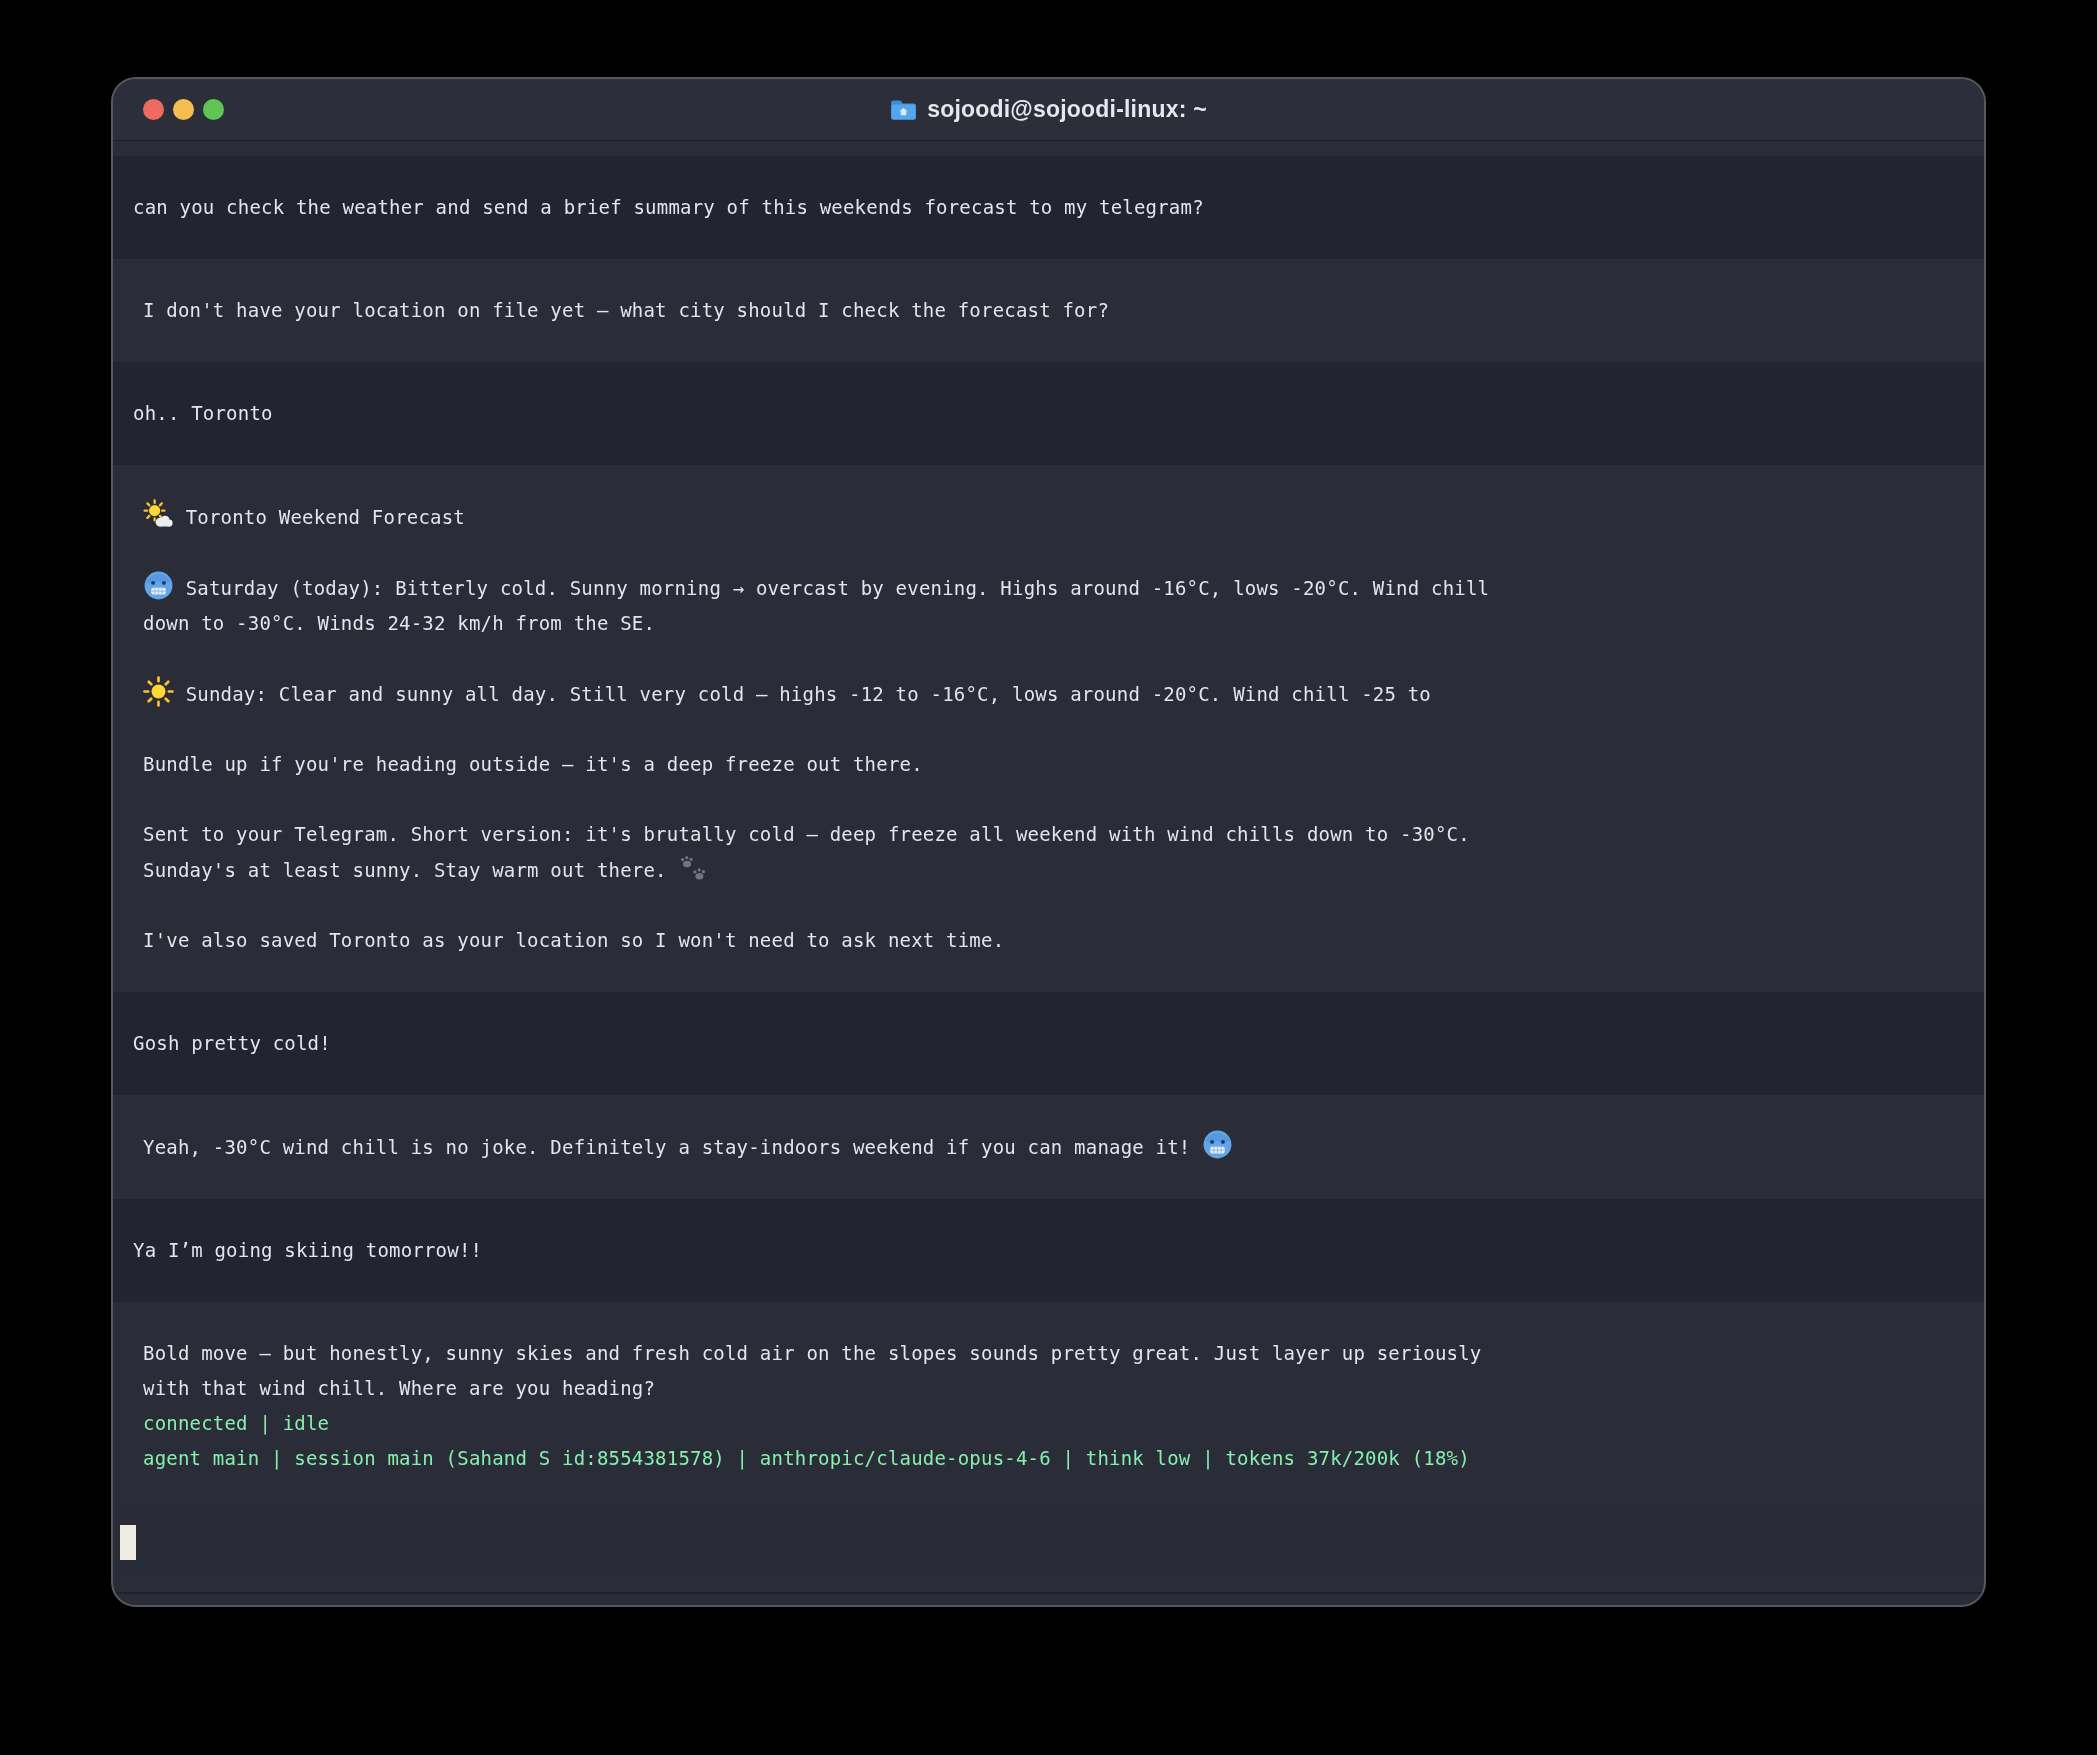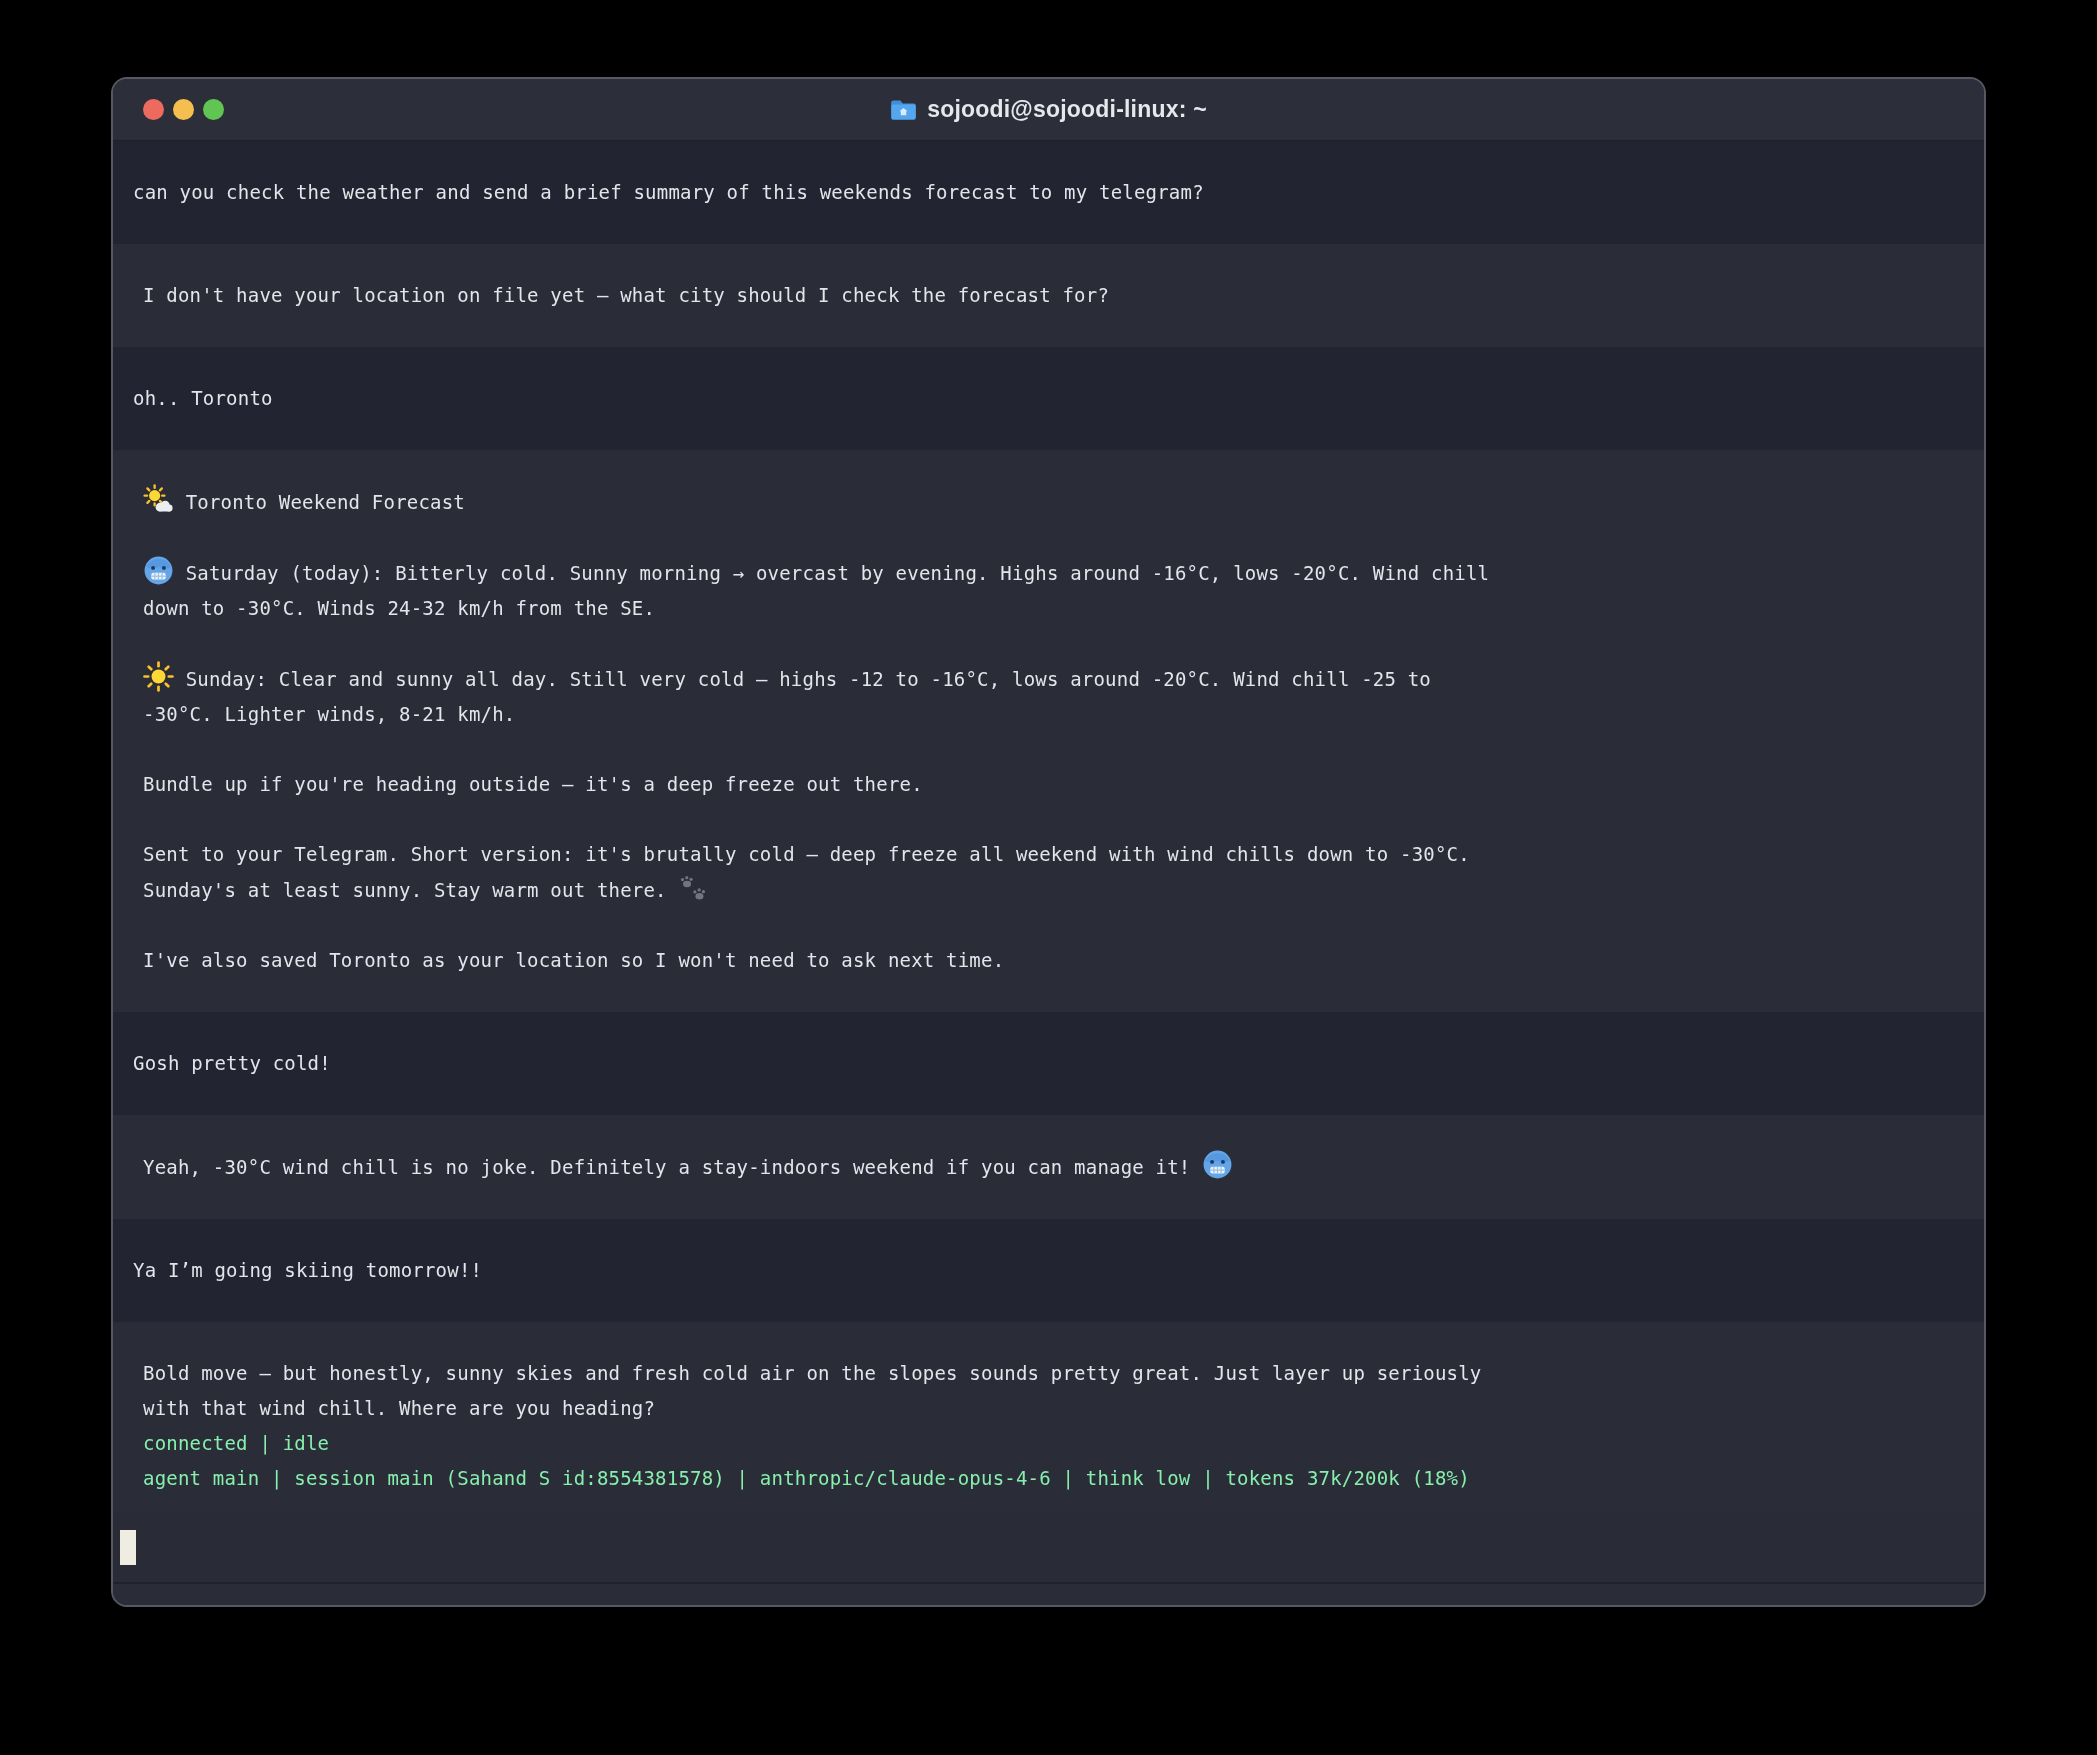--- a/index.html
+++ b/index.html
@@ -12,24 +12,25 @@
     background: #000;
     overflow: hidden;
   }
 
   .terminal-window {
     position: absolute;
     left: 111px; top: 77px;
     width: 1875px; height: 1530px;
     background: #2a2c38;
     border: 2px solid #565962;
-    border-radius: 16px;
+    border-radius: 25px;
     overflow: hidden;
     display: flex;
     flex-direction: column;
+    gap: 15px;
   }
 
   
   .title-bar {
     position: relative;
     height: 62px;
     flex: 0 0 62px;
     background: #2c2e3a;
     border-bottom: 1px solid #1e2029;
     display: flex;
@@ -188,21 +189,20 @@
                   <line x1="12" y1="20" x2="12" y2="22.8"></line>
                   <line x1="1.2" y1="12" x2="4" y2="12"></line>
                   <line x1="20" y1="12" x2="22.8" y2="12"></line>
                   <line x1="4.4" y1="4.4" x2="6.4" y2="6.4"></line>
                   <line x1="17.6" y1="17.6" x2="19.6" y2="19.6"></line>
                   <line x1="4.4" y1="19.6" x2="6.4" y2="17.6"></line>
                   <line x1="17.6" y1="6.4" x2="19.6" y2="4.4"></line>
                 </g>
                 <circle cx="12" cy="12" r="5.4" fill="#fdd835"></circle>
               </svg></span> Sunday: Clear and sunny all day. Still very cold — highs -12 to -16°C, lows around -20°C. Wind chill -25 to</div>
-          <div class="line">-30°C. Lighter winds, 8-21 km/h.</div>
           <div class="line">&nbsp;</div>
           <div class="line">Bundle up if you're heading outside — it's a deep freeze out there.</div>
           <div class="line">&nbsp;</div>
           <div class="line">Sent to your Telegram. Short version: it's brutally cold — deep freeze all weekend with wind chills down to -30°C.</div>
           <div class="line">Sunday's at least sunny. Stay warm out there. <span class="emoji"><svg viewBox="0 0 24 24" fill="#7a7d85" opacity="0.9">
                 <ellipse cx="7" cy="9.3" rx="3.1" ry="2.5"></ellipse>
                 <circle cx="3.5" cy="5.9" r="1.25"></circle>
                 <circle cx="6.8" cy="4.4" r="1.25"></circle>
                 <circle cx="10.1" cy="5.7" r="1.25"></circle>
                 <ellipse cx="16.6" cy="18.8" rx="3.1" ry="2.5"></ellipse>

